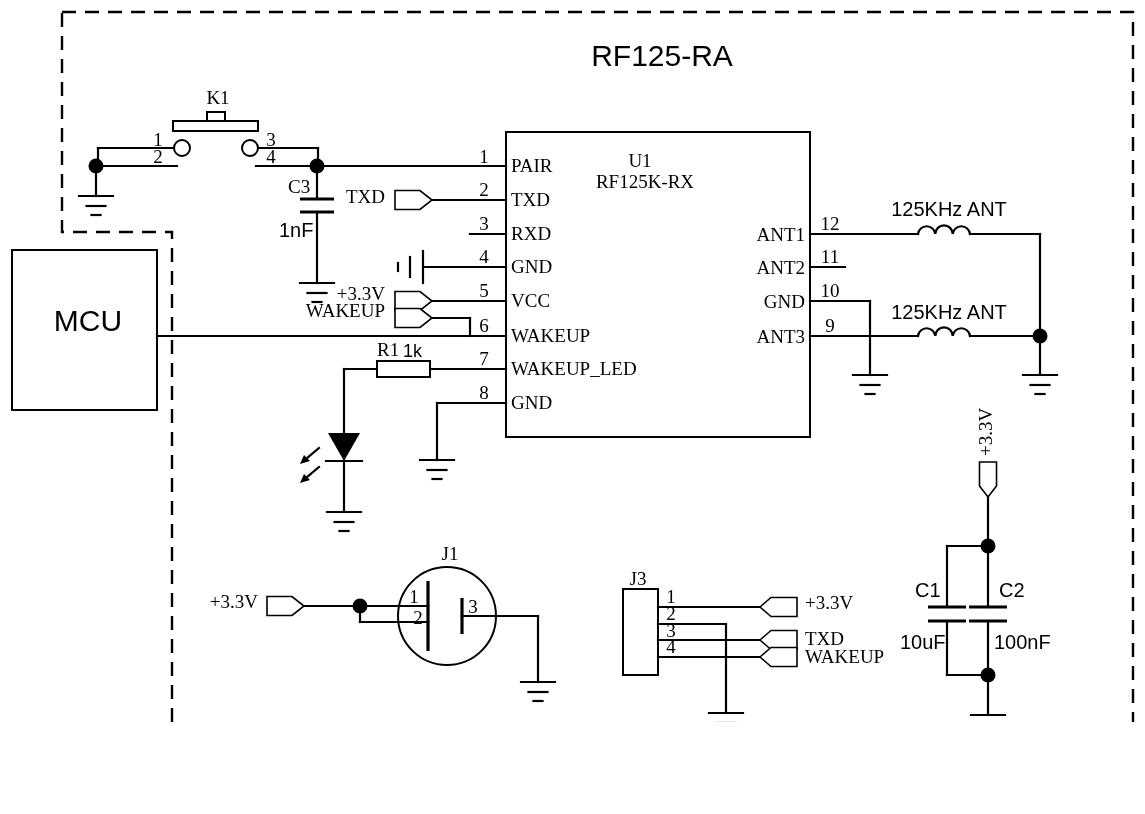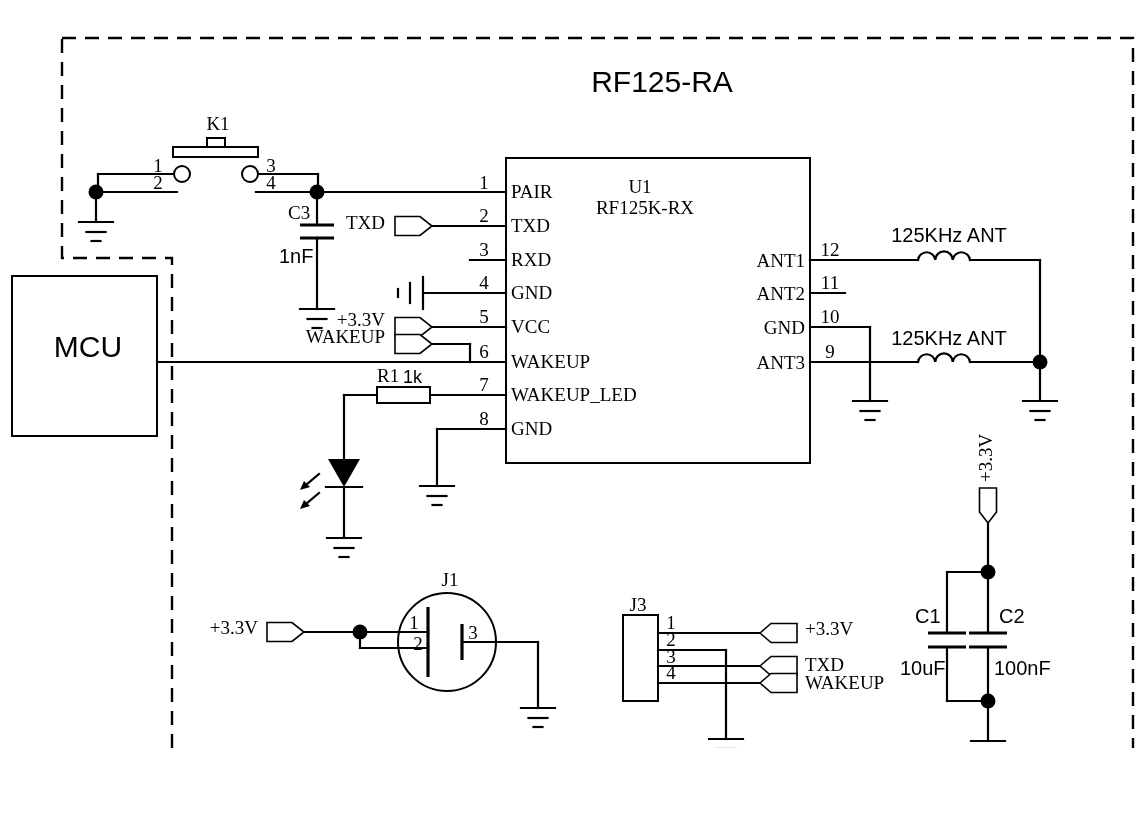--- a/index.html
+++ b/index.html
@@ -1,16 +1,16 @@
 <!DOCTYPE html>
 <html><head>
 <meta charset="utf-8">
 <style>
   html,body { margin:0; padding:0; background:#ffffff; }
-  #stage { width:1145px; height:722px; position:relative; background:#fff;margin-top:26px; }
+  #stage { width:1145px; height:722px; position:relative; background:#fff; }
   svg { display:block; }
   .wire  { stroke:#000; stroke-width:2.2; fill:none; stroke-linecap:square; }
   .plate { stroke:#000; stroke-width:3; fill:none; stroke-linecap:butt; }
   .sym   { stroke:#000; stroke-width:2; fill:#fff; }
   .symn  { stroke:#000; stroke-width:2; fill:none; }
   .bar   { stroke:#000; stroke-width:3.2; fill:none; stroke-linecap:butt; }
   .fillb { fill:#000; stroke:none; }
   .flag  { fill:#fff; stroke:#000; stroke-width:1.6; }
   .dashed{ stroke:#000; stroke-width:2.4; fill:none; stroke-dasharray:14 9; }
   text   { fill:#000; stroke:none; font-family:"Liberation Serif","DejaVu Serif",serif; font-size:19px; }

